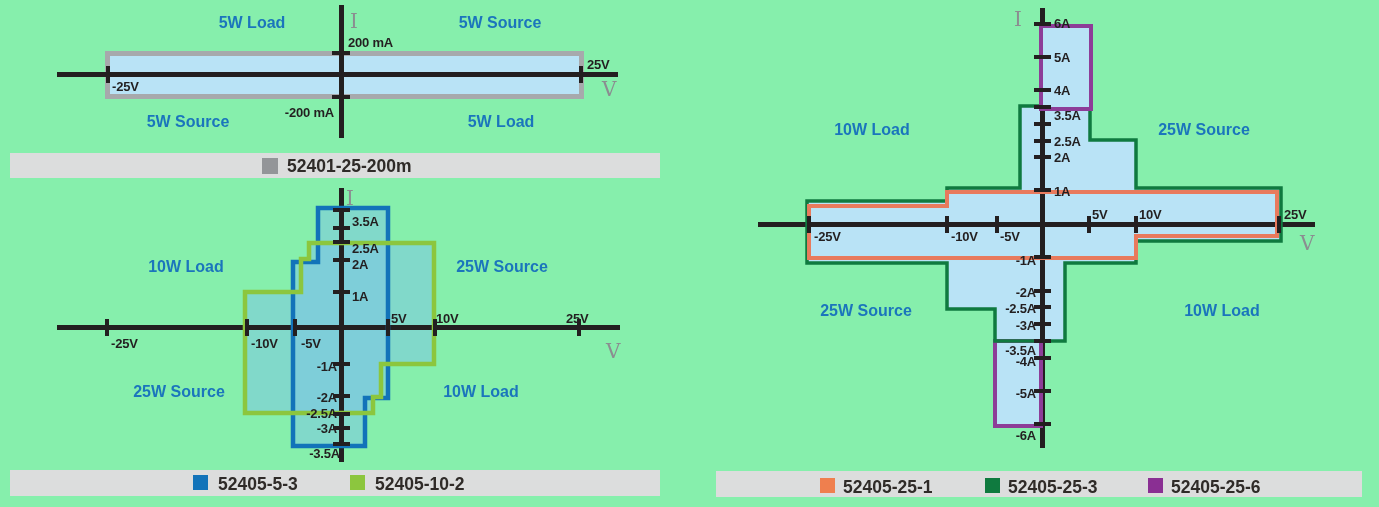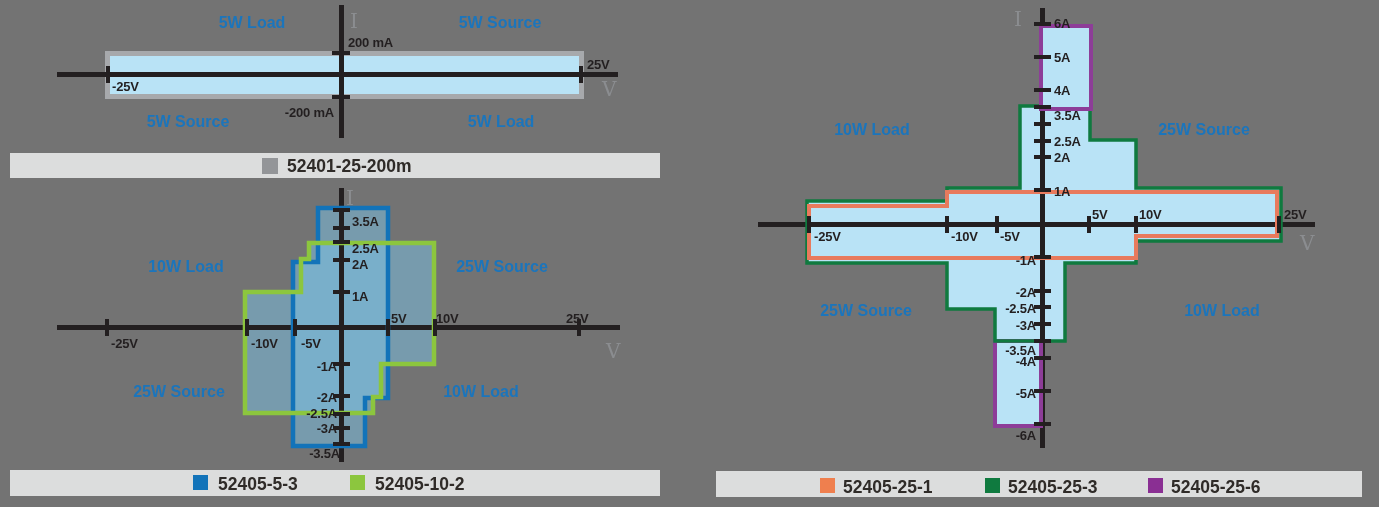--- a/index.html
+++ b/index.html
@@ -1,16 +1,16 @@
 <!DOCTYPE html>
 <html><head>
 <meta charset="utf-8">
 <style>
   html,body{margin:0;padding:0;background:#ffffff;}
-  .stage{position:relative;width:1379px;height:507px;background:#737373;overflow:hidden;
+  .stage{position:relative;width:1379px;height:507px;background:#86efac;overflow:hidden;
          font-family:"Liberation Sans", sans-serif;}
   svg text{font-family:"Liberation Sans", sans-serif;}
   text.tick{font-size:13px;font-weight:bold;fill:#231f20;letter-spacing:-0.2px;}
   text.quad{font-size:16px;font-weight:bold;fill:#1b75bc;}
   text.axisletter{font-family:"DejaVu Serif", serif;font-size:20px;fill:#8b8d90;font-weight:normal;}
   text.legend{font-size:17.5px;font-weight:600;fill:#2f2b28;}
 </style>
 </head>
 <body>
 

